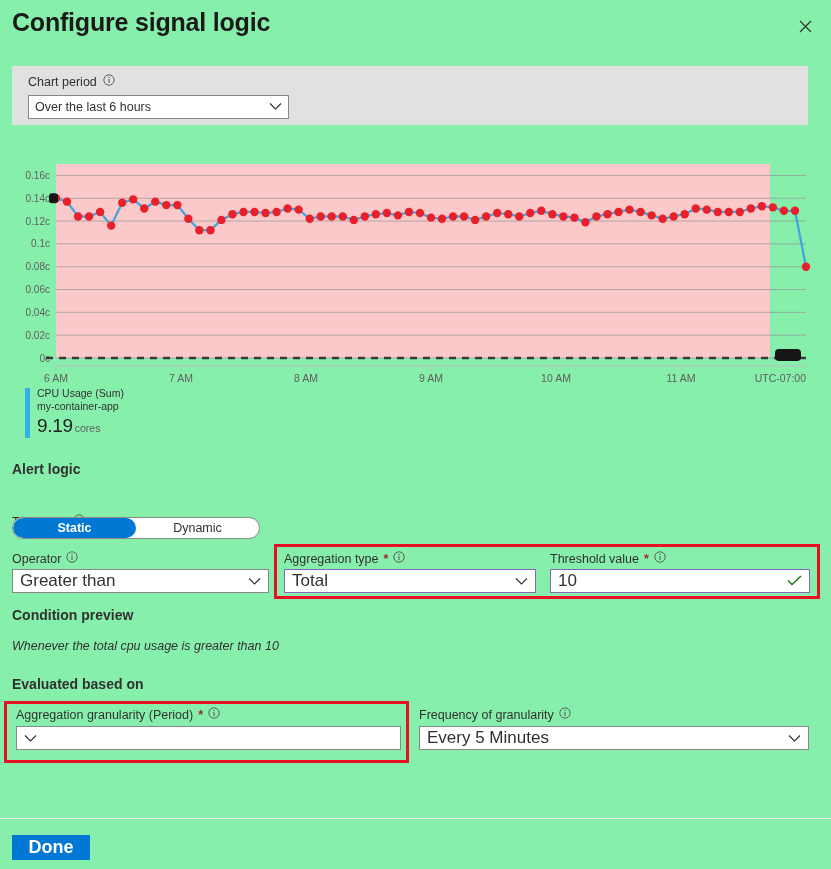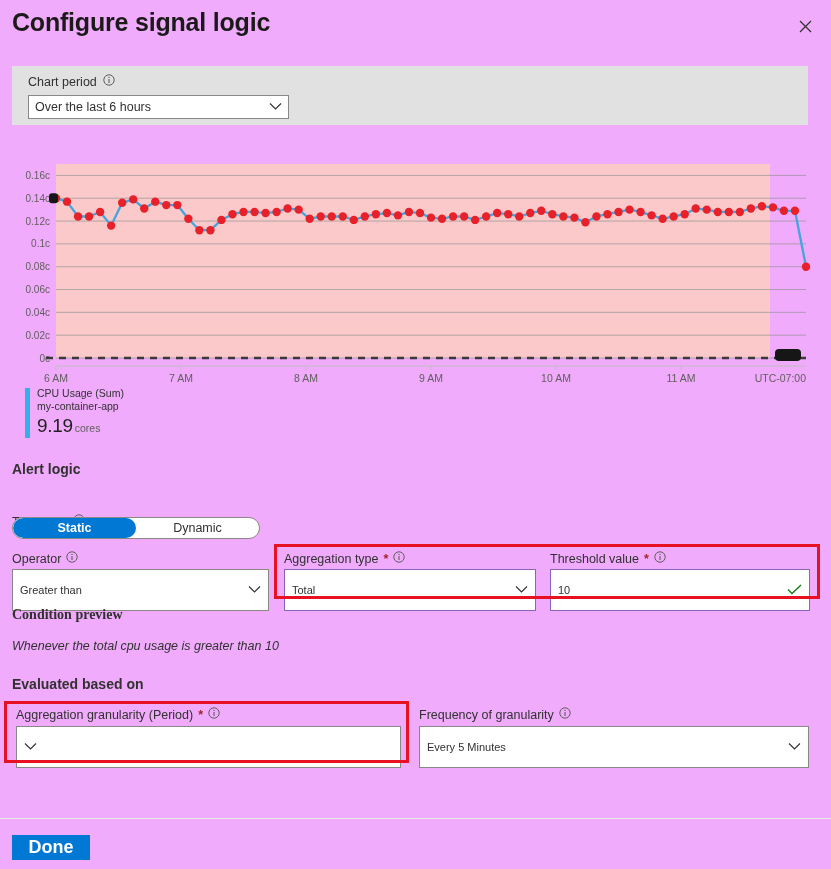--- a/index.html
+++ b/index.html
@@ -4,21 +4,21 @@
 <style>
   * { box-sizing: border-box; }
   html, body {
     margin: 0; padding: 0;
     width: 831px; height: 869px;
     background: #ffffff;
     font-family: "Liberation Sans", sans-serif;
     color: #323130;
     overflow: hidden;
   }
-  .panel { position: relative; width: 831px; height: 869px; background:#f0abfc;padding-left:9px; }
+  .panel { position: relative; width: 831px; height: 869px; background:#86efac;padding-left:9px; }
 
   
   .hdr { position:absolute; left:0; top:0; width:831px; height:56px; }
   .hdr-title {
     position:absolute; left:12px; top:8px;
     font-size:25px; font-weight:600; letter-spacing:-0.2px; color:#1b1a19;
   }
   .close-btn {
     position:absolute; right:10px; top:10px; width:32px; height:32px;
     display:flex; align-items:center; justify-content:center;
@@ -77,23 +77,23 @@
     display:flex; align-items:center; overflow:hidden;
   }
   .toggle-opt {
     flex:1; height:100%; display:flex; align-items:center; justify-content:center;
     font-size:12.5px; cursor:pointer; border-radius:11px;
   }
   .toggle-opt.sel { background:#0078d4; color:#fff; font-weight:600; }
   .toggle-opt.unsel { color:#323130; }
 
   .dd {
-    position:absolute; height:42px; background:#fff; border:1px solid #8a8886;
+    position:absolute; height:24px; background:#fff; border:1px solid #8a8886;
     display:flex; align-items:center; padding:0 7px;
-    font-size:11px; color:#323130; cursor:pointer;
+    font-size:17px; color:#323130; cursor:pointer;
   }
   .dd .val { flex:1; overflow:hidden; white-space:nowrap; }
   .dd.focused { border:1px solid #8764b8; }
 
   .chk { color:#107c10; font-size:14px; line-height:1; }
 
   .cond-preview-txt {
     position:absolute; font-size:12.5px; font-style:italic; color:#323130;
   }
 
@@ -342,21 +342,21 @@
     <span class="val">10</span>
     <span class="chk">
       <svg width="15" height="11" viewBox="0 0 15 11">
         <path d="M1 5.5 L5 9.5 L14 1" stroke="#107c10" stroke-width="1.3" fill="none"></path>
       </svg>
     </span>
   </div>
 
   <div class="redbox" style="left:274px; top:544px; width:546px; height:55px;"></div>
 
-  <div class="sec-title" style="left:12px; top:607px;font-family:Liberation Serif, serif;">Condition preview</div>
+  <div class="sec-title" style="left:12px; top:607px;">Condition preview</div>
   <div class="cond-preview-txt" style="left:12px; top:639px;">Whenever the total cpu usage is greater than 10</div>
 
   <div class="sec-title" style="left:12px; top:676px;">Evaluated based on</div>
 
   <div class="fld-label" style="left:16px; top:707px;">
     <span>Aggregation granularity (Period)</span>
     <span class="req">*</span>
     <span class="info-icon">
       <svg width="12" height="12" viewBox="0 0 12 12">
         <circle cx="6" cy="6" r="5.2" fill="none" stroke="#605e5c" stroke-width="1"></circle>

